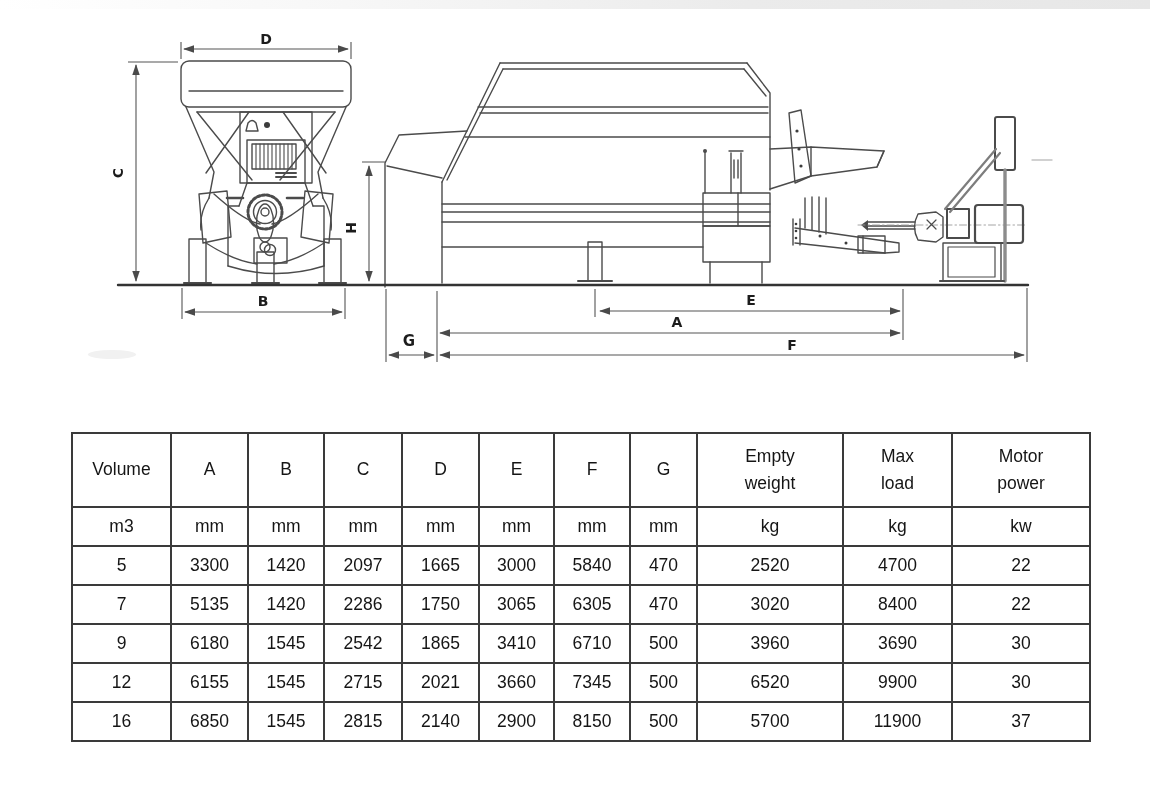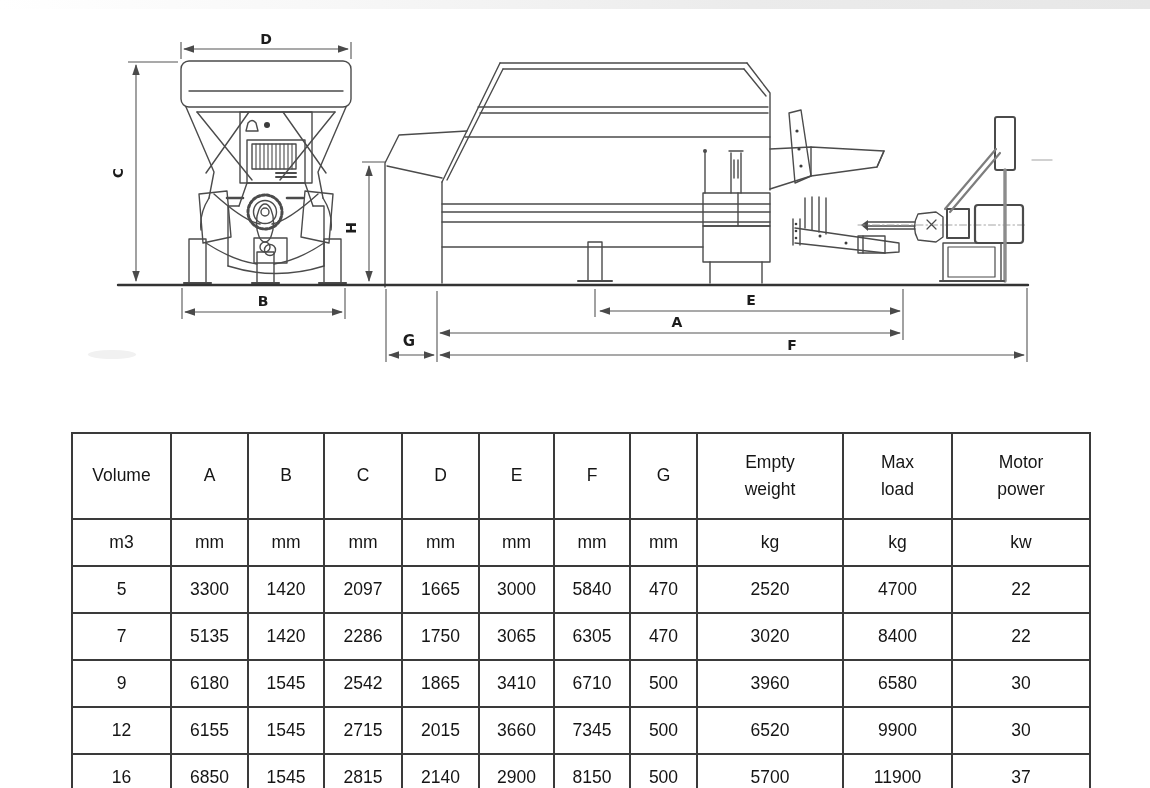--- a/index.html
+++ b/index.html
@@ -14,22 +14,22 @@
   .dimlbl{font-family:"DejaVu Sans",sans-serif;font-weight:bold;font-size:14px;fill:#1c1c1c;
           text-anchor:middle;}
   .dimlbl.g{font-size:15px;}
   .smudge{position:absolute;left:88px;top:350px;width:48px;height:9px;border-radius:50%;
           background:#f1f1f1;}
   
   #spec-table-wrap{position:absolute;left:71px;top:432px;}
   table.spec{border-collapse:collapse;table-layout:fixed;width:1018px;}
   table.spec td{border:2px solid #3a3a3a;text-align:center;vertical-align:middle;
           font-size:17.5px;color:#151515;padding:0;background:#fff;}
-  tr.hdr-row{height:86px;margin-left:21px;}
-  tr.unit-row,tr.data-row{height:47px;}
+  tr.hdr-row{height:74px;margin-left:21px;}
+  tr.unit-row,tr.data-row{height:39px;}
   .wrap{display:inline-block;width:min-content;line-height:1.55;white-space:pre-line;}
 </style>
 </head>
 <body>
 
 <div id="stage">
   <div id="top-strip"></div>
   <div class="smudge"></div>
 
   <svg id="diagram" viewBox="0 0 1150 400" xmlns="http://www.w3.org/2000/svg">
@@ -219,29 +219,29 @@
           <tr class="data-row">
             <td><span>9</span></td>
             <td><span>6180</span></td>
             <td><span>1545</span></td>
             <td><span>2542</span></td>
             <td><span>1865</span></td>
             <td><span>3410</span></td>
             <td><span>6710</span></td>
             <td><span>500</span></td>
             <td><span>3960</span></td>
-            <td><span>6580</span></td>
+            <td><span>3690</span></td>
             <td><span>30</span></td>
           </tr>
           <tr class="data-row">
             <td><span>12</span></td>
             <td><span>6155</span></td>
             <td><span>1545</span></td>
             <td><span>2715</span></td>
-            <td><span>2015</span></td>
+            <td><span>2021</span></td>
             <td><span>3660</span></td>
             <td><span>7345</span></td>
             <td><span>500</span></td>
             <td><span>6520</span></td>
             <td><span>9900</span></td>
             <td><span>30</span></td>
           </tr>
           <tr class="data-row">
             <td><span>16</span></td>
             <td><span>6850</span></td>

